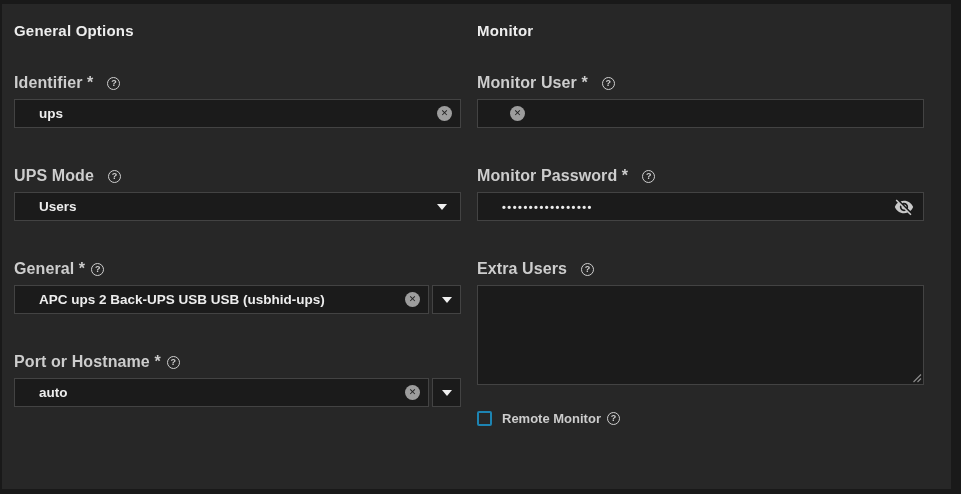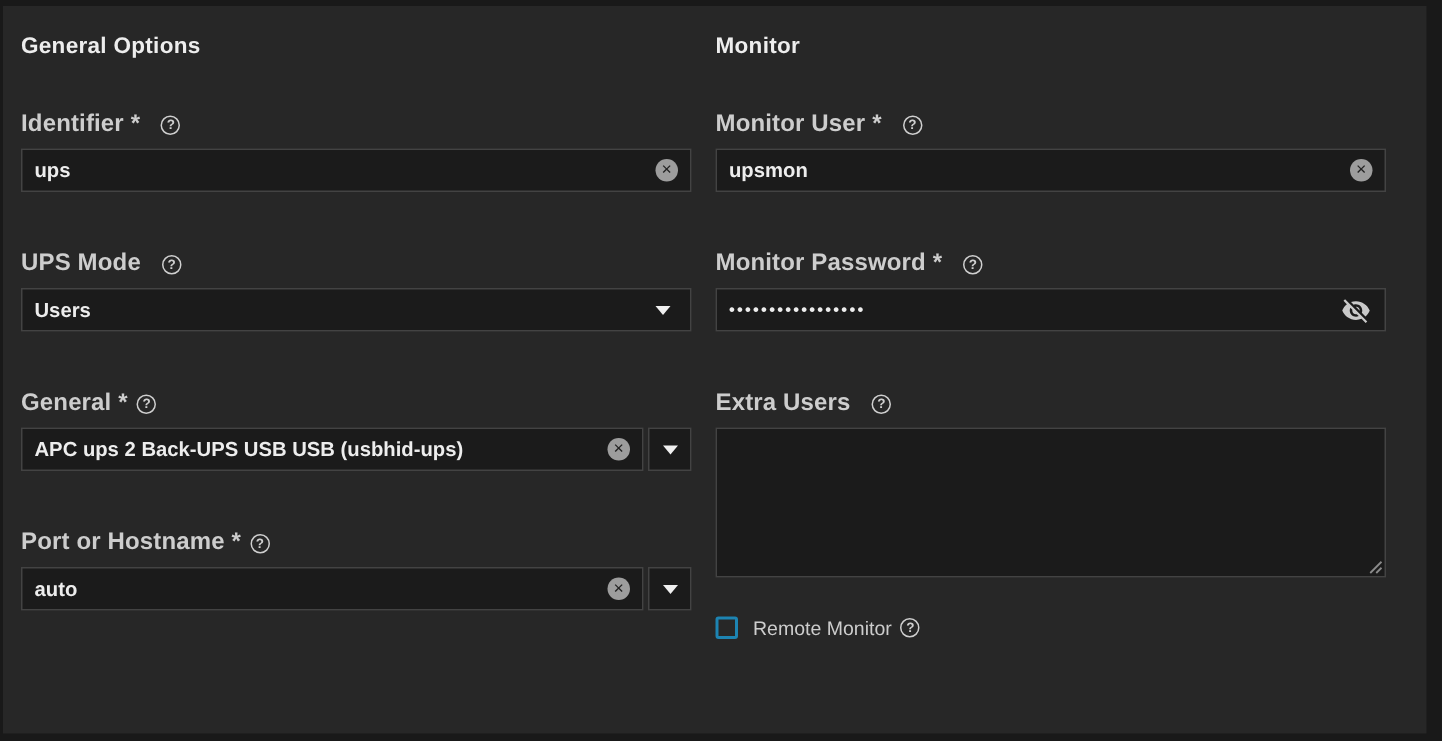--- a/index.html
+++ b/index.html
@@ -49,21 +49,21 @@
     cursor: pointer;
   }
   .help.near { margin-left: 6px; }
   .combo-row { display: flex; }
   .combo-row .field { flex: 1; }
   .field {
     display: flex; align-items: center;
     height: 29px;
     background: var(--field-bg, #1b1b1b);
     border: 1px solid var(--field-border, #434343);
-    padding: 0 8px 0 8px;
+    padding: 0 8px 0 24px;
   }
   .field input {
     flex: 1; min-width: 0;
     background: transparent; border: none; outline: none;
     color: var(--value-color, #ededed);
     font-family: "Liberation Sans", "DejaVu Sans", sans-serif;
     font-size: 13.5px; font-weight: 700;
     padding: 0;
   }
   .field input.masked {
@@ -124,21 +124,21 @@
   .checkbox-row { display: flex; align-items: center; }
   .checkbox {
     width: 15px; height: 15px; flex: none;
     border: 2px solid var(--checkbox-accent, #1d84b2);
     border-radius: 2px;
     background: transparent;
     cursor: pointer;
   }
   .cb-label {
     margin-left: 10px;
-    font-size: 13px; font-weight: 400;
+    font-size: 13px; font-weight: 700;
     color: var(--label-color, #d4d4d4);
     cursor: pointer;
   }
 </style>
 </head>
 <body>
 
 <div class="card">
   <div class="content">
 
@@ -202,21 +202,20 @@
 
     <div class="col">
       <h2 class="section-title">Monitor</h2>
 
       <div class="group">
         <div class="label-row">
           <span class="label">Monitor User *</span>
           <span class="help">?</span>
         </div>
         <div class="field">
-          <input type="text" value="upsmon" style="">
           <span class="clear">✕</span>
         </div>
       </div>
 
       <div class="group">
         <div class="label-row">
           <span class="label">Monitor Password *</span>
           <span class="help">?</span>
         </div>
         <div class="field">

